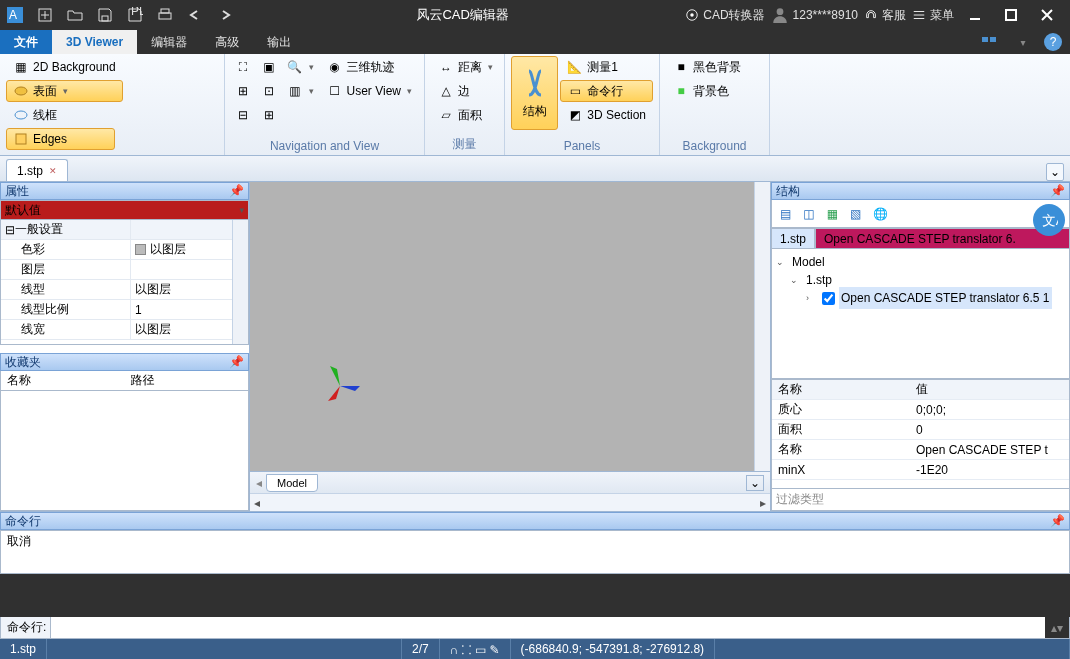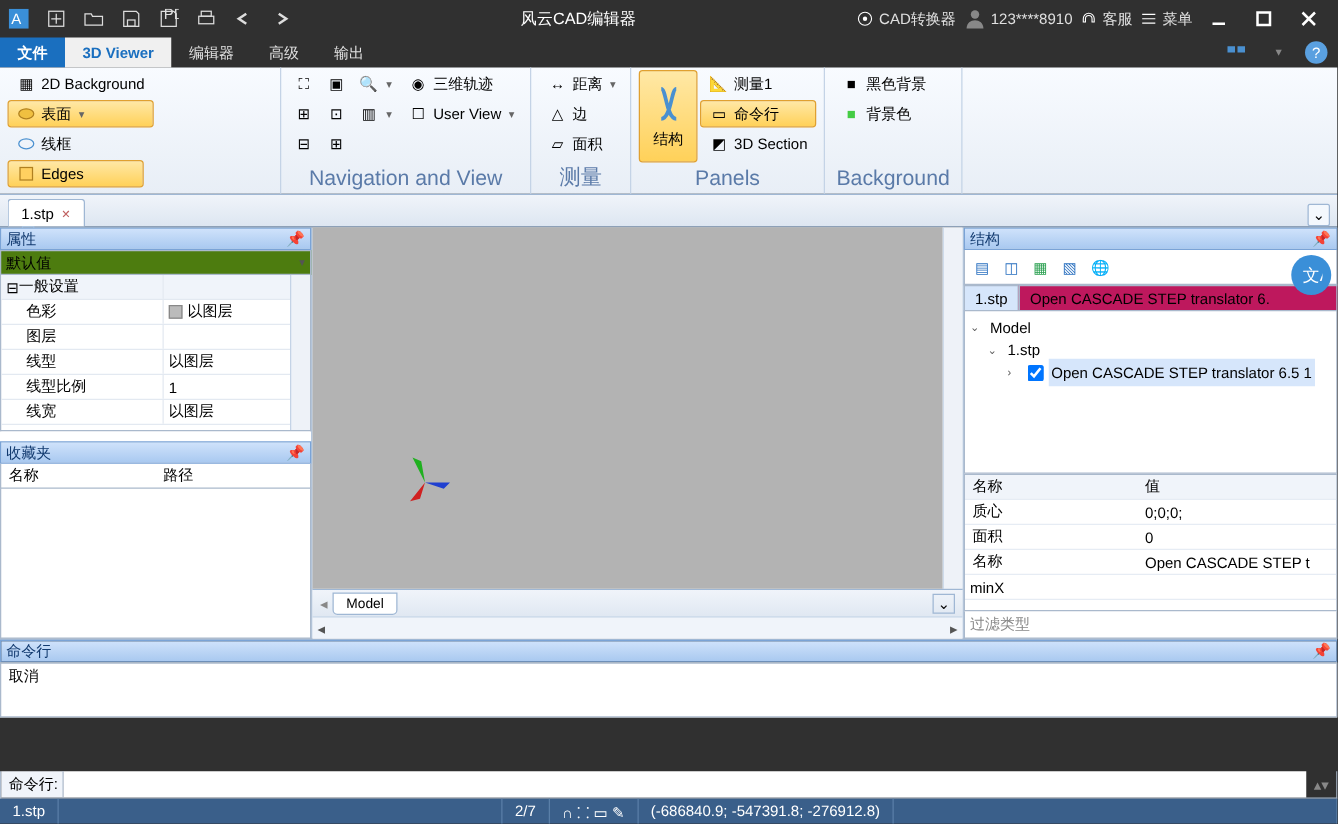--- a/index.html
+++ b/index.html
@@ -11,37 +11,37 @@
 .titlebar-right { display: flex; align-items: center; gap: 6px; padding-right: 8px; }
 .tr-item { display: flex; align-items: center; gap: 4px; color: #e0e0e0; cursor: pointer; }
 .menubar { height: 24px; background: #303030; display: flex; align-items: stretch; }
 .menu-tab { padding: 0 14px; display: flex; align-items: center; color: #e0e0e0; cursor: pointer; }
 .menu-tab.file { background: #1a6fbf; color: #fff; font-weight: bold; }
 .menu-tab.active { background: #f0f0f0; color: #1a6fbf; font-weight: bold; }
 .menubar-right { margin-left: auto; display: flex; align-items: center; gap: 4px; padding-right: 6px; }
 .ribbon { height: 102px; background: linear-gradient(#f8fbff,#e8eef6); border-bottom: 1px solid #9fb7d4; display: flex; }
 .ribbon-group { border-right: 1px solid #c4d3e6; display: flex; flex-direction: column; padding: 2px 6px 0 6px; }
 .rg-buttons { flex: 1; display: flex; flex-wrap: wrap; align-content: flex-start; gap: 2px; }
-.rg-label { text-align: center; color: #5a7aa8; font-size: 17px; padding: 2px 0; }
+.rg-label { text-align: center; color: #5a7aa8; font-size: 12px; padding: 2px 0; }
 .rbtn { height: 22px; display: inline-flex; align-items: center; gap: 4px; padding: 0 6px; border: 1px solid transparent; border-radius: 3px; cursor: pointer; white-space: nowrap; }
 .rbtn.sm { padding: 0 3px; }
 .rbtn.active { border-color: #e0a030; background: linear-gradient(#ffe8a6,#ffd159); }
 .rbtn-big { width: 48px; height: 74px; flex-direction: column; justify-content: center; text-align: center; }
 .rbtn-dd::after { content: "▾"; font-size: 9px; color: #666; margin-left: 2px; }
 .ricon { width: 16px; height: 16px; display: inline-flex; align-items: center; justify-content: center; }
 .ricon-big { width: 32px; height: 32px; }
 .filetabs { height: 26px; background: linear-gradient(#f0f4fa,#dde6f1); border-bottom: 1px solid #9fb7d4; display: flex; align-items: end; padding: 0 6px; }
 .file-tab { height: 22px; background: #fff; border: 1px solid #9fb7d4; border-bottom: none; border-radius: 3px 3px 0 0; padding: 0 10px; display: flex; align-items: center; gap: 6px; cursor: pointer; }
 .file-tab-close { color: #c06060; font-size: 9px; cursor: pointer; }
 .filetabs-right { margin-left: auto; width: 18px; height: 18px; border: 1px solid #9fb7d4; border-radius: 2px; display: flex; align-items: center; justify-content: center; cursor: pointer; background:#f4f8fd; }
 .workspace { flex: 1; display: flex; min-height: 0; background: #fff; }
 .panel-title { height: 18px; background: linear-gradient(#cfe2fb,#a9c9f0); border: 1px solid #7aa3d6; color: #123a6f; padding: 0 4px; display: flex; align-items: center; font-size: 11px; gap: 22px; }
 .panel-title .pin { margin-left: auto; cursor: pointer; }
 .left { width: 250px; display: flex; flex-direction: column; border-right: 1px solid #9fb7d4; }
-.prop-combo { height: 20px; border: 1px solid #aab9cc; display:flex; align-items:center; padding:0 4px; cursor:pointer; background:#4d7c0f; }
+.prop-combo { height: 20px; border: 1px solid #aab9cc; display:flex; align-items:center; padding:0 4px; cursor:pointer; background:#b91c1c; }
 .prop-combo::after { content:"▾"; margin-left:auto; font-size:9px; color:#555; }
 .prop-grid { flex: 0 0 125px; border: 1px solid #aab9cc; border-top: none; overflow:hidden; position:relative; }
 .prop-row { height: 20px; display: flex; border-bottom: 1px solid #e3e9f1; }
 .prop-row.header { background: #f0f4fa; font-weight: normal; }
 .prop-cell-l { width: 130px; padding-left: 20px; border-right: 1px solid #e3e9f1; display:flex; align-items:center; }
 .prop-cell-r { flex: 1; padding-left: 4px; display:flex; align-items:center; gap:4px; }
 .fav { margin-top: 8px; display:flex; flex-direction:column; flex:1; }
 .fav-head { height: 20px; display:flex; border:1px solid #aab9cc; border-top:none; }
 .fav-head div { flex:1; padding-left:6px; display:flex; align-items:center; }
 .fav-body { flex:1; border:1px solid #aab9cc; border-top:none; }
@@ -475,20 +475,21 @@
       <div class="pp-row">
           <div>面积</div>
           <div>0</div>
         </div>
       <div class="pp-row">
           <div>名称</div>
           <div>Open CASCADE STEP t</div>
         </div>
       <div class="pp-row">
           <div>minX</div>
+          <div>-1E20</div>
         </div>
     </div>
     <div class="filter-row">过滤类型</div>
   </div>
 </div>
 
 <div class="cmd-panel">
   <div class="panel-title">
       <span>命令行</span>
       <span class="pin">📌</span>

